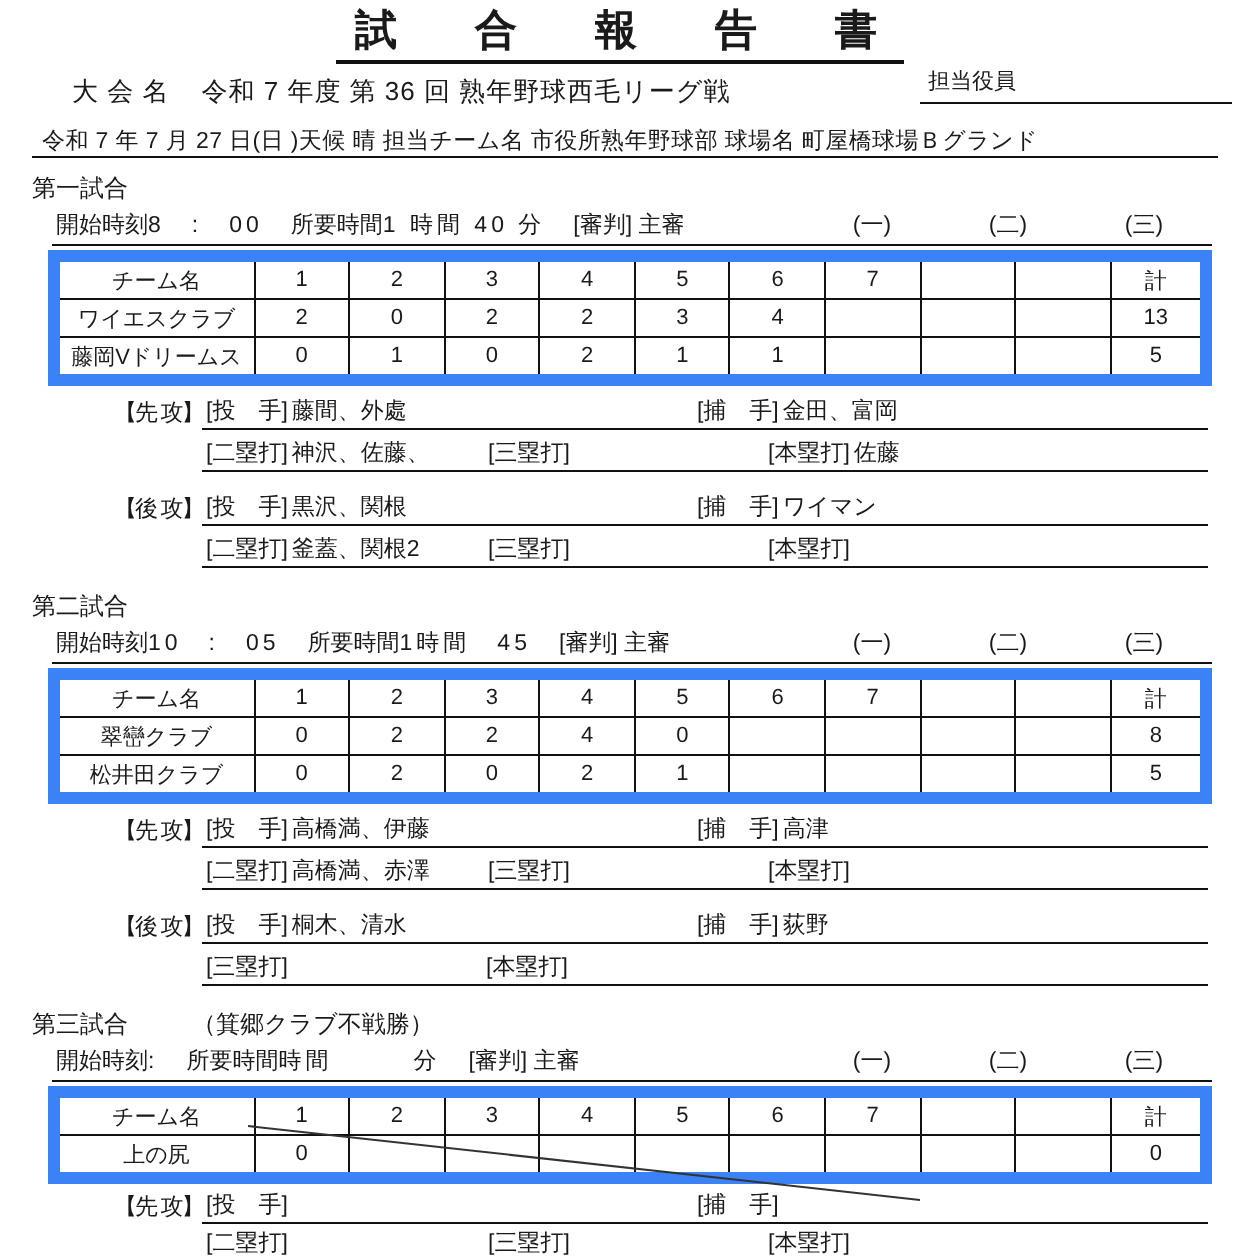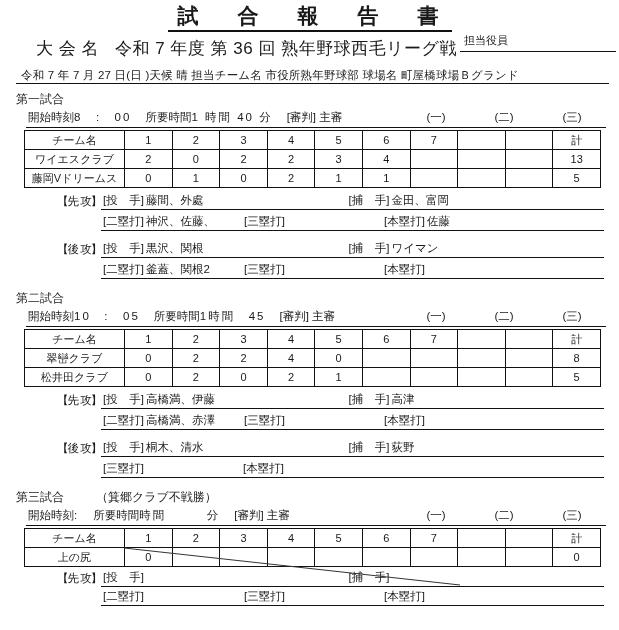--- a/index.html
+++ b/index.html
@@ -11,37 +11,37 @@
   .page{width:619px;height:630px;position:relative;}
   .title-row{text-align:center;margin:3px 0 0 0;}
   .title{
     display:inline-block;font-size:21px;font-weight:bold;letter-spacing:9px;
     border-bottom:2px solid #111;padding:0 4px 1px 10px;line-height:26px;white-space:nowrap;
   }
   .officer{
     position:absolute;left:460px;top:30px;width:152px;
     border-bottom:1px solid #111;padding:0 0 3px 4px;font-size:11px;
   }
-  .meet-line{margin:5px 0 0 36px;font-size:17px;letter-spacing:0.5px;white-space:nowrap;}
+  .meet-line{margin:5px 0 0 36px;font-size:13px;letter-spacing:0.5px;white-space:nowrap;}
   .meet-line .gap{display:inline-block;width:16px;}
   .date-line{
     margin:8px 0 0 16px;width:588px;border-bottom:1.5px solid #111;
     padding:0 0 0 5px;font-size:11.5px;letter-spacing:0.2px;white-space:nowrap;
   }
   .game-heading{margin:7px 0 0 16px;font-size:12px;display:flex;gap:32px;white-space:nowrap;}
   .info-line{
     display:flex;align-items:baseline;margin:2px 0 0 26px;width:578px;
     border-bottom:1.5px solid #111;padding:0 0 2px 2px;font-size:11.5px;white-space:nowrap;
   }
   .il-tok{}
   .il-val{margin-right:14px;letter-spacing:2px;}
   .ump-pos{width:68px;text-align:center;}
   .ump-first{margin-left:auto;}
   .twrap{position:relative;margin:2px 0 0 24px;width:576px;}
-  table.score{border-collapse:collapse;table-layout:fixed;width:576px;border:1px solid #3b82f6;padding-left:40px;}
+  table.score{border-collapse:collapse;table-layout:fixed;width:576px;border:6px solid #3b82f6;padding-left:40px;}
   table.score td{
     border:1px solid #111;height:18px;text-align:center;font-size:11px;
     padding:0 1px;overflow:hidden;white-space:nowrap;
   }
   col.c-name{width:100px;}
   col.c-inn{width:47.6px;}
   .strike{position:absolute;left:0;top:0;pointer-events:none;}
   .atk-row{display:flex;margin:5px 0 0 57px;}
   .atk-row.tight{margin-top:6px;}
   .atk-label{flex:0 0 auto;width:44px;font-size:11.5px;letter-spacing:-1px;white-space:nowrap;padding-top:1px;}

